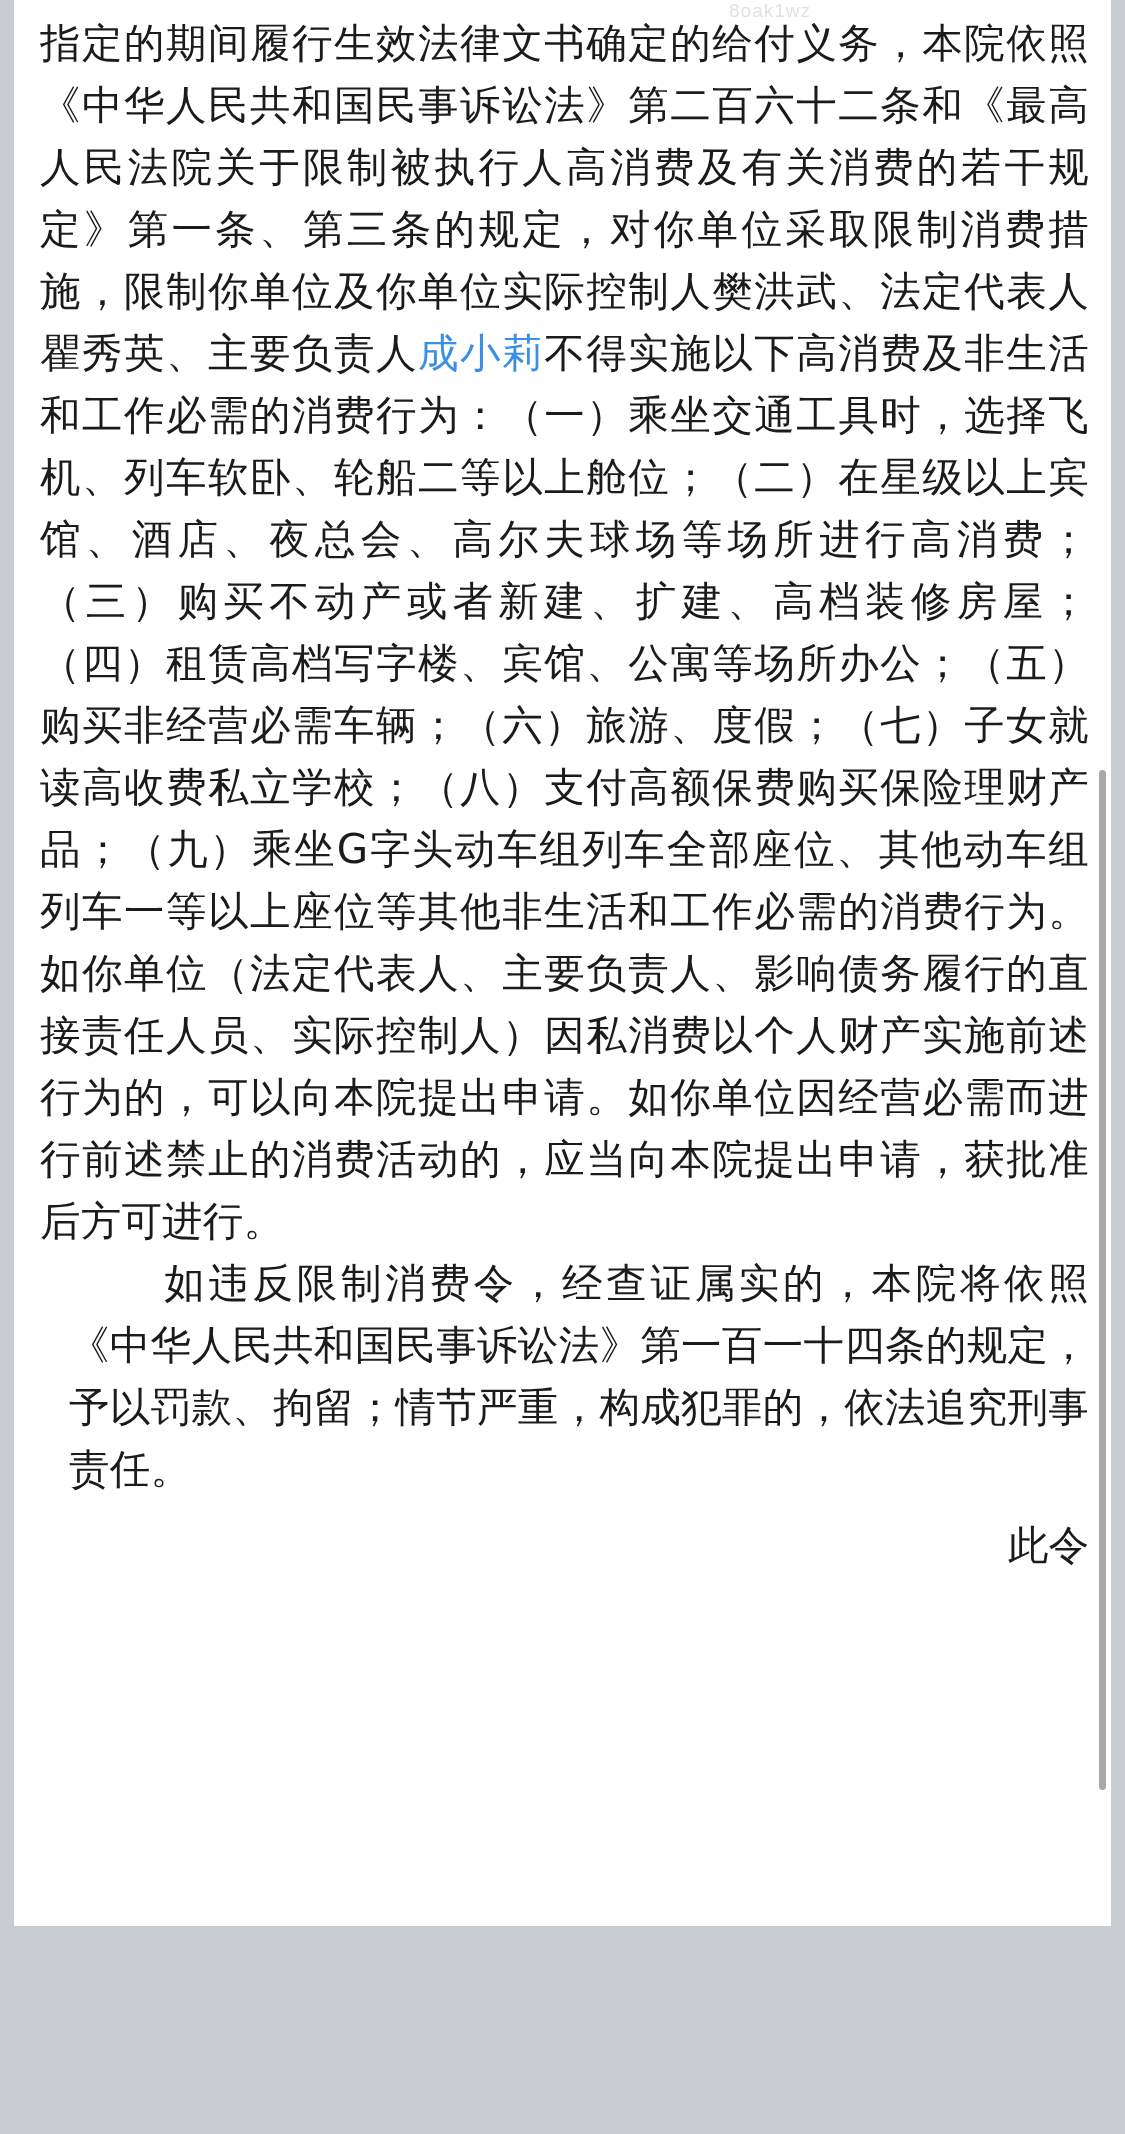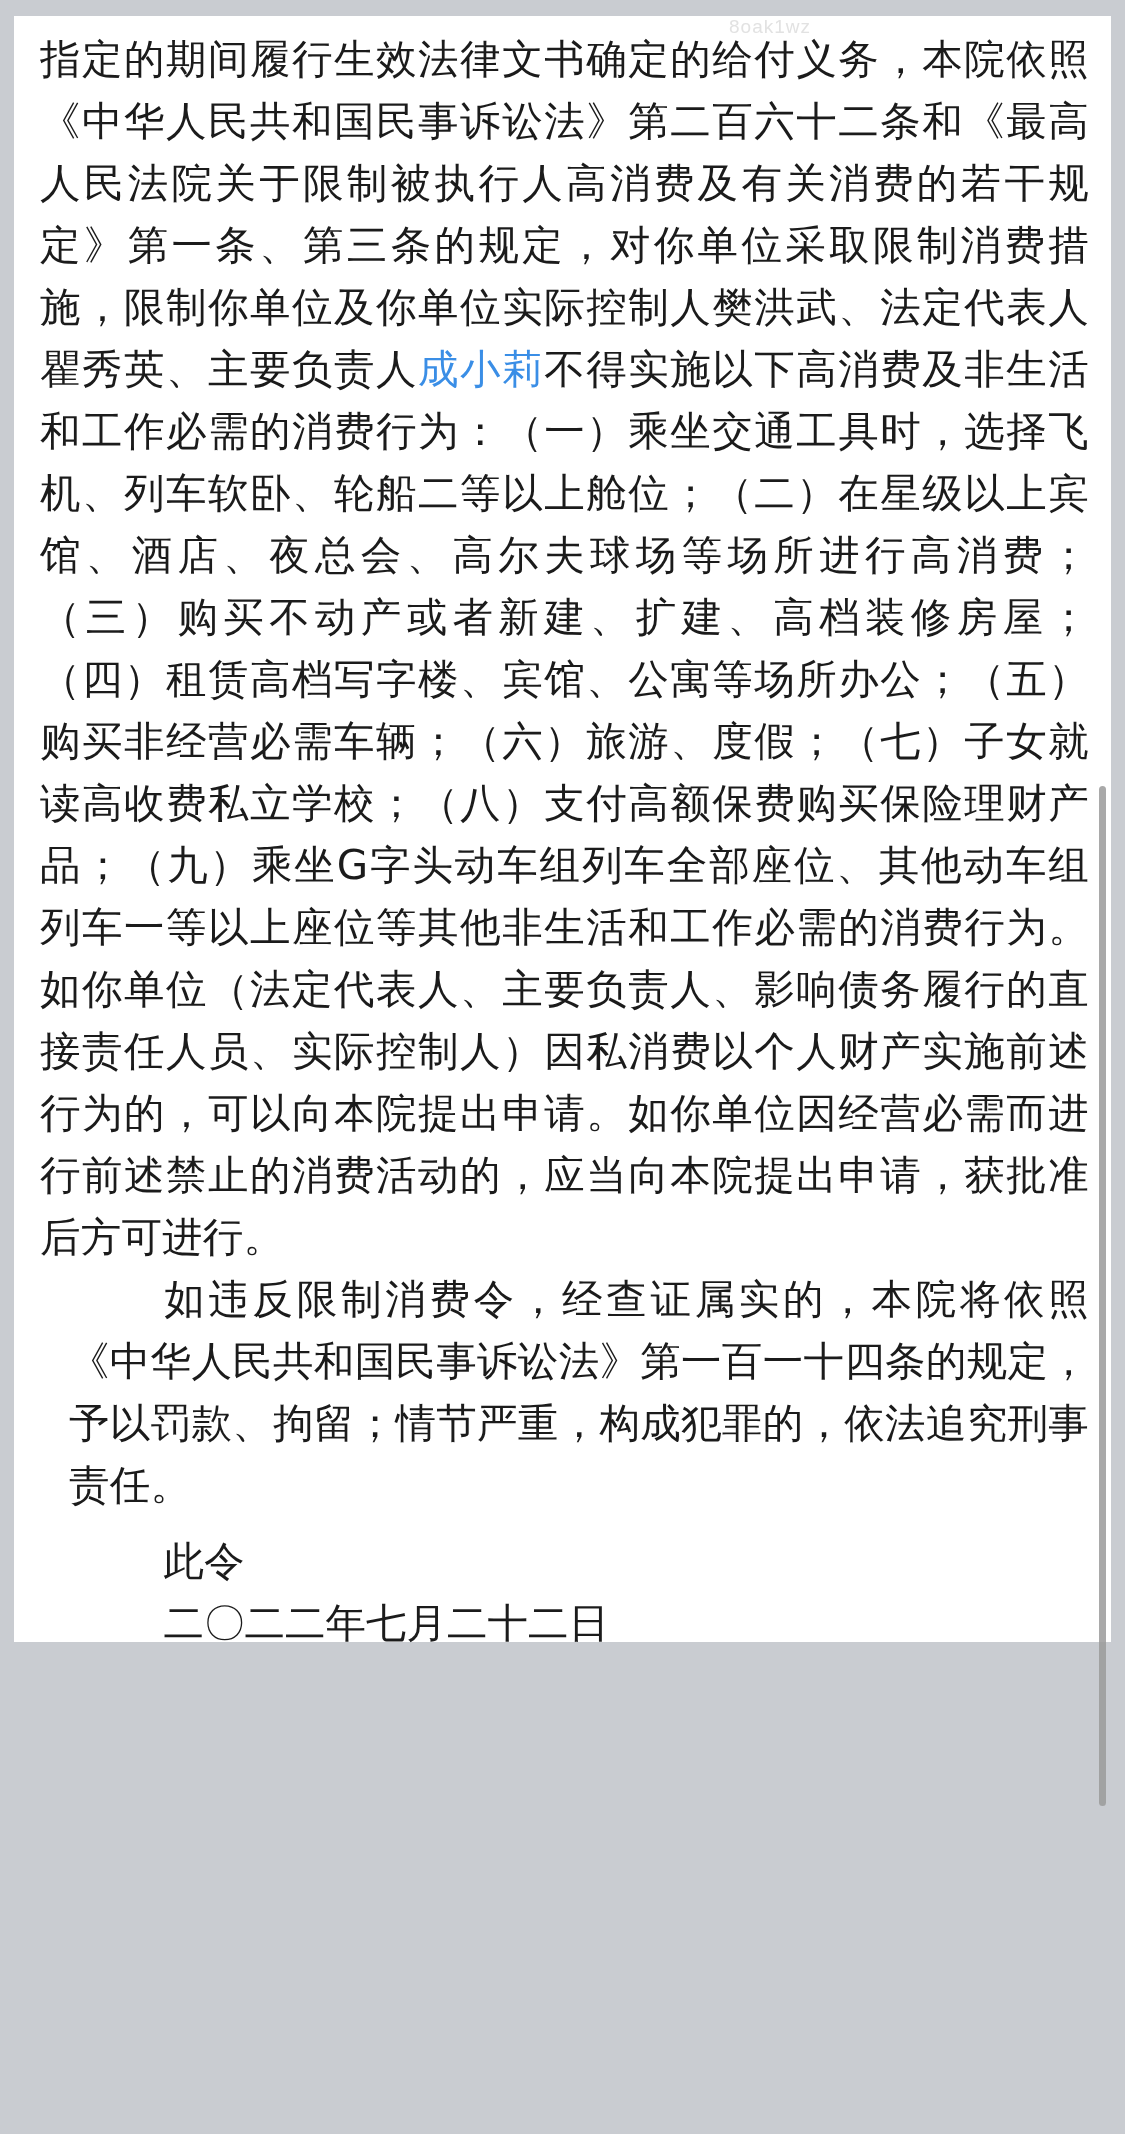--- a/index.html
+++ b/index.html
@@ -18,23 +18,23 @@
   
   #page {
     position: absolute;
     inset: 0;
     background: #c9ccd1;
   }
 
   #doc-sheet {
     position: absolute;
     left: 14px;
-    top: 16px;
+    top: 0;
     width: 1097px;
-    height: 1626px;
+    height: 1926px;
     background: #ffffff;
   }
 
   
   #watermark {
     position: absolute;
     right: 300px;
     top: 0px;
     font-size: 19px;
     color: #e2e2e2;
@@ -72,20 +72,21 @@
     color: #3a8ee6;
   }
 
   .closing {
     font-family: "DejaVu Sans", sans-serif;
     font-size: 40.5px;
     line-height: 62px;
     color: #1b1b1b;
     margin: 0;
     padding-left: 3.05em;
+    text-align: right;
   }
 
   .spacer-sm { height: 14px; }
 
   
   #scrollbar-track {
     position: absolute;
     right: 2px;
     top: 0;
     width: 10px;
@@ -113,21 +114,20 @@
 
     <div id="doc-body">
 
       <p class="para"><span>指定的期间履行生效法律文书确定的给付义务，本院依照《中华人民共和国民事诉讼法》第二百六十二条和《最高人民法院关于限制被执行人高消费及有关消费的若干规定》第一条、第三条的规定，对你单位采取限制消费措施，限制你单位及你单位实际控制人樊洪武、法定代表人瞿秀英、主要负责人</span><span class="highlight-name">成小莉</span><span>不得实施以下高消费及非生活和工作必需的消费行为：（一）乘坐交通工具时，选择飞机、列车软卧、轮船二等以上舱位；（二）在星级以上宾馆、酒店、夜总会、高尔夫球场等场所进行高消费；（三）购买不动产或者新建、扩建、高档装修房屋；（四）租赁高档写字楼、宾馆、公寓等场所办公；（五）购买非经营必需车辆；（六）旅游、度假；（七）子女就读高收费私立学校；（八）支付高额保费购买保险理财产品；（九）乘坐G字头动车组列车全部座位、其他动车组列车一等以上座位等其他非生活和工作必需的消费行为。如你单位（法定代表人、主要负责人、影响债务履行的直接责任人员、实际控制人）因私消费以个人财产实施前述行为的，可以向本院提出申请。如你单位因经营必需而进行前述禁止的消费活动的，应当向本院提出申请，获批准后方可进行。</span></p>
 
       <p class="para indent">如违反限制消费令，经查证属实的，本院将依照《中华人民共和国民事诉讼法》第一百一十四条的规定，予以罚款、拘留；情节严重，构成犯罪的，依法追究刑事责任。</p>
 
       <div class="spacer-sm"></div>
 
       <p class="closing">此令</p>
-      <p class="closing">二〇二二年七月二十二日</p>
 
     </div>
 
     <div id="scrollbar-track">
       <div id="scrollbar-thumb"></div>
     </div>
 
   </div>
 </div>
 

